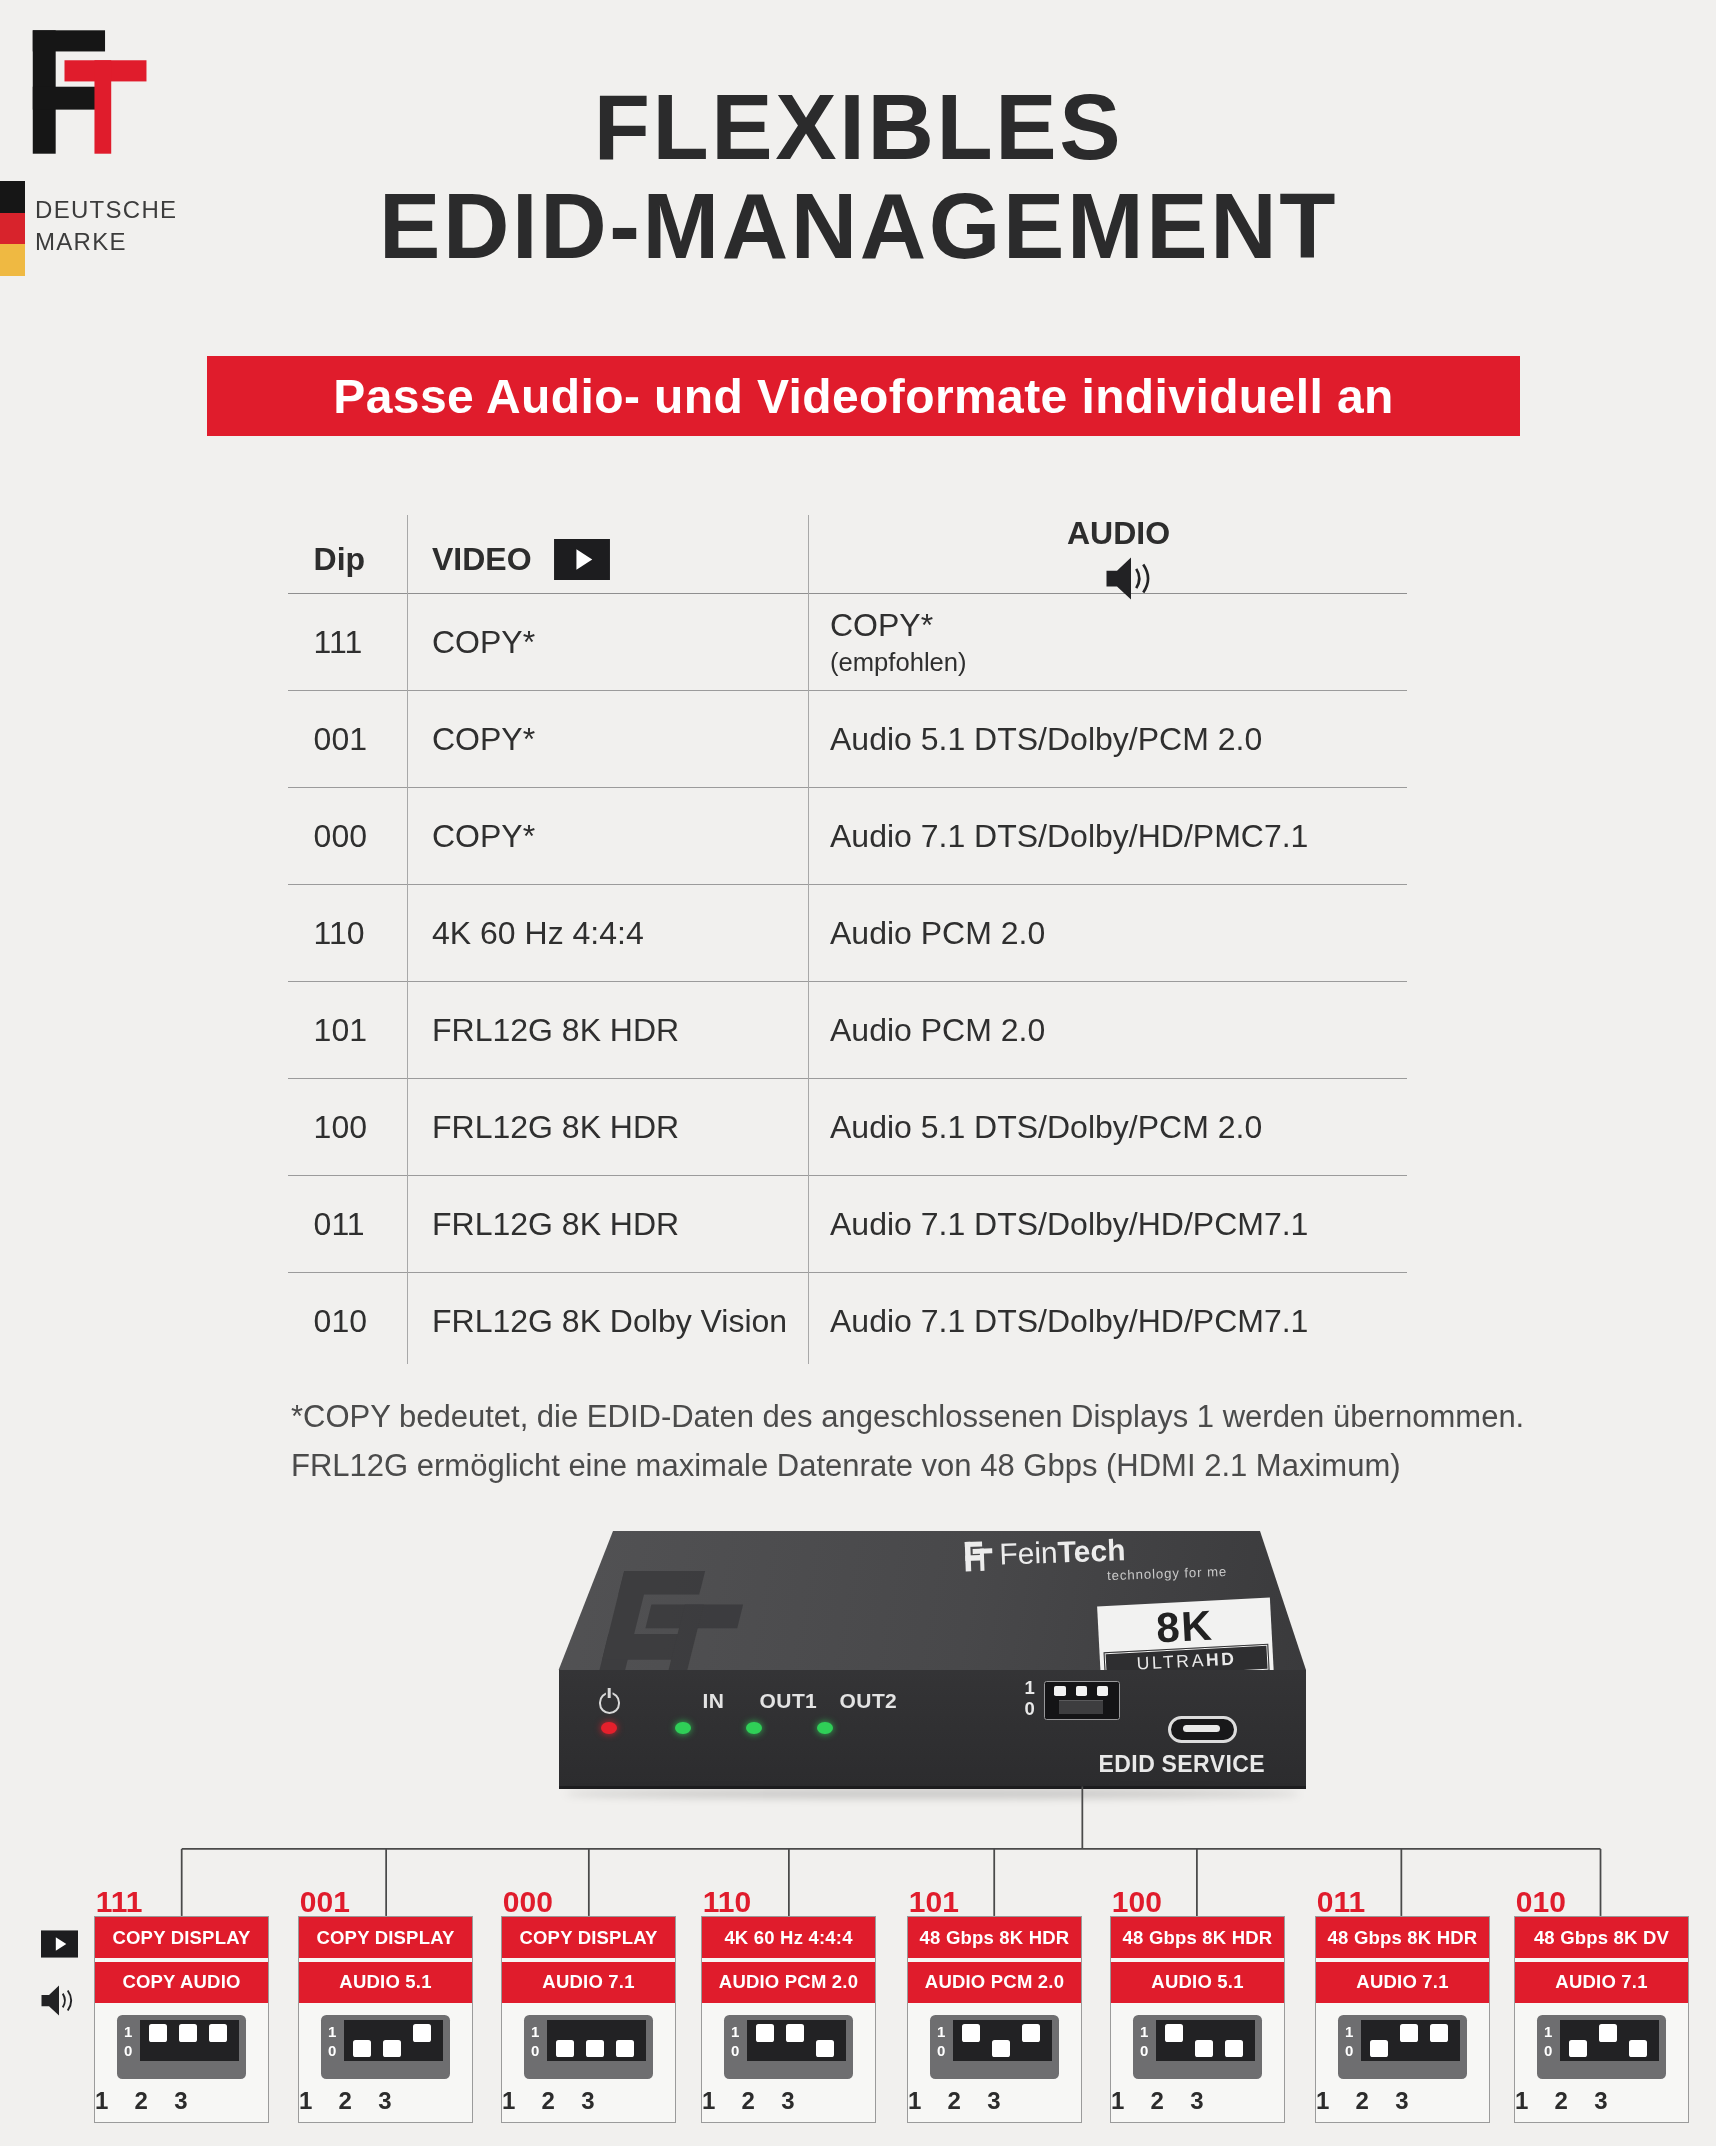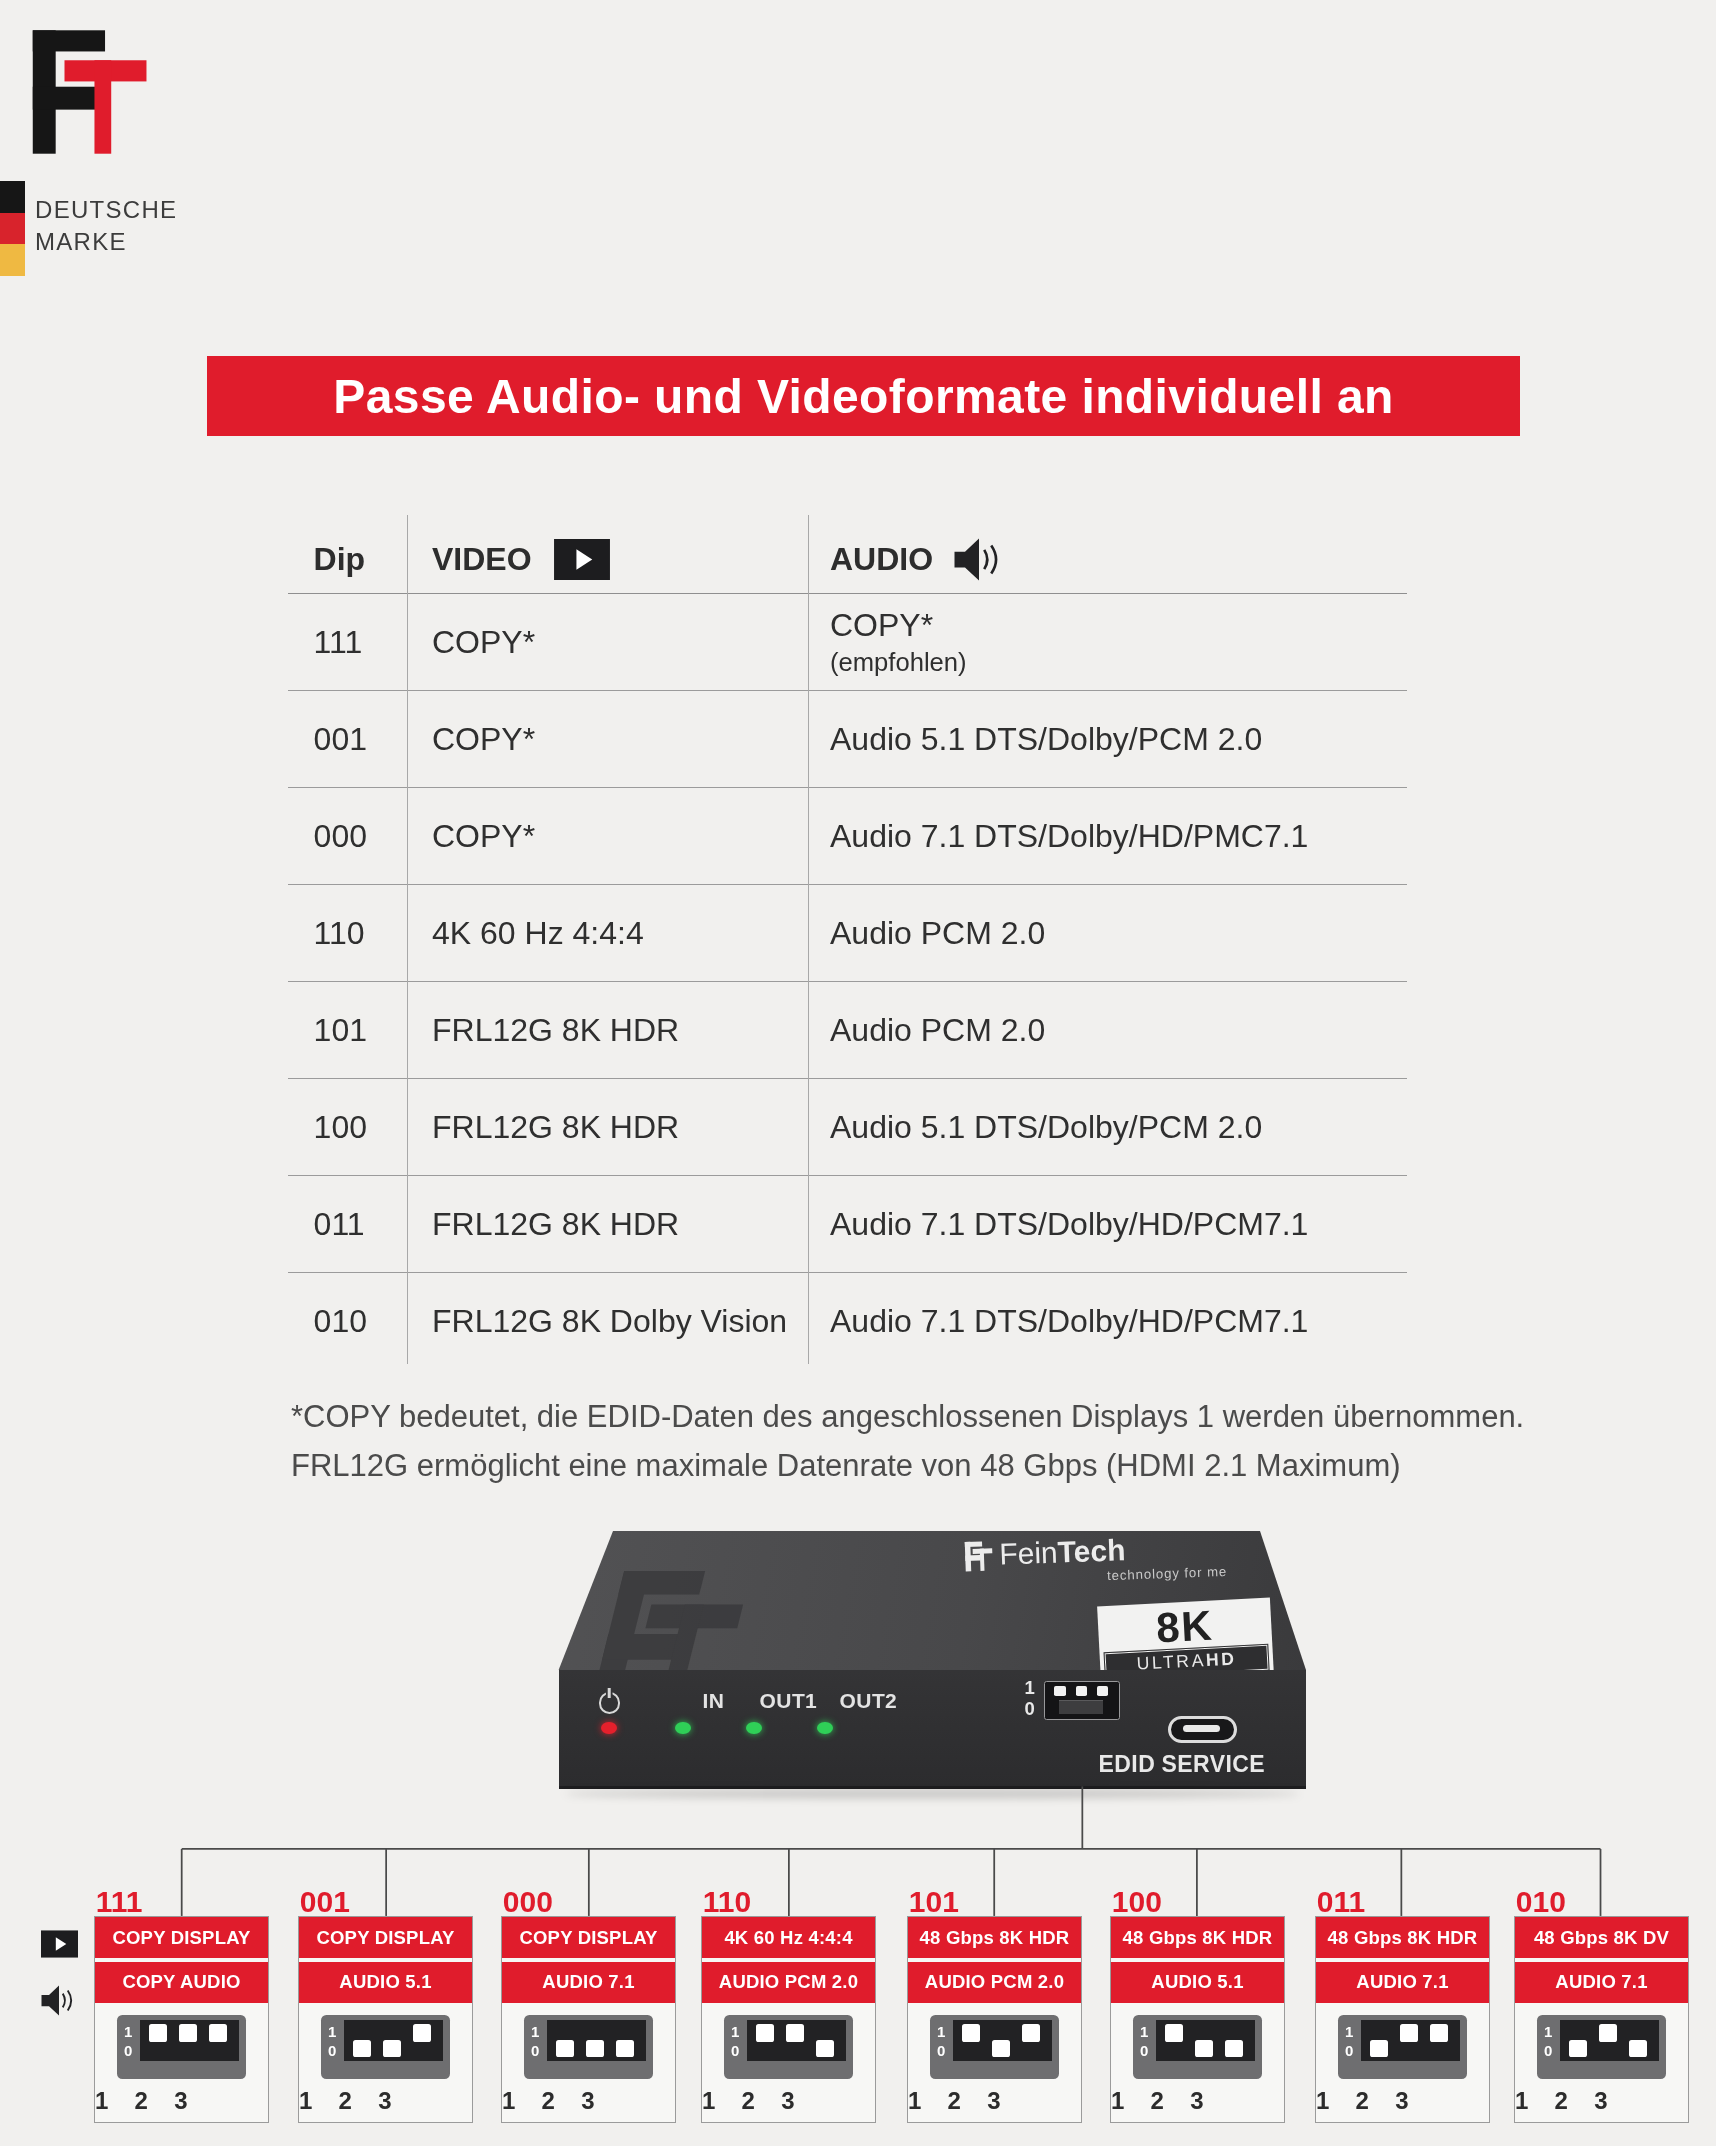--- a/index.html
+++ b/index.html
@@ -25,21 +25,21 @@
   
   .etable{position:absolute;left:288px;top:526px;width:1119px;}
   .vline{position:absolute;top:-10.6px;bottom:5.3px;width:0.9px;background:#a8a8a8;}
   .vline.v1{left:119px;}
   .vline.v2{left:520px;}
   .thead{display:flex;height:67px;align-items:center;border-bottom:1.8px solid #8f8f8f;font-weight:bold;font-size:32px;}
   .trow{display:flex;height:96px;align-items:center;border-bottom:1.8px solid #9b9b9b;font-size:32px;color:#2f2f2f;}
   .trow.last{border-bottom:none;}
   .c1{width:119px;padding-left:25.6px;box-sizing:border-box;flex-shrink:0;}
   .c2{width:401px;padding-left:25px;box-sizing:border-box;flex-shrink:0;display:flex;align-items:center;gap:21px;}
-  .c3{width:599px;padding-left:22px;box-sizing:border-box;flex-shrink:0;}
+  .c3{width:599px;padding-left:22px;box-sizing:border-box;flex-shrink:0;flex-direction:column;}
   .c3 .small{font-size:25.6px;margin-top:3.5px;}
   .hicon-play{width:58px;height:41px;}
   .hicon-speaker{width:49px;height:53px;margin-left:17.6px;}
   
   .footnote{position:absolute;left:291px;top:1392px;font-size:31px;line-height:49px;color:#4b4b4b;}
   
   .device{position:absolute;left:556px;top:1531px;width:750px;height:258px;}
   .dev-top{position:absolute;left:0;top:0;width:750px;height:139px;
     background:linear-gradient(100deg,#525254 0%,#48484a 55%,#3a3a3c 100%);
     clip-path:polygon(57px 0,704px 0,750px 139px,2.6px 139px);overflow:hidden;}
@@ -104,20 +104,24 @@
   <div class="de-flag">
     <span class="flag-black"></span>
       <span class="flag-red"></span>
       <span class="flag-gold"></span>
   </div>
   <div class="brand-text">
     <div>DEUTSCHE</div>
     <div>MARKE</div>
   </div>
 
+  <div class="title">
+    <div>FLEXIBLES</div>
+    <div>EDID-MANAGEMENT</div>
+  </div>
 
   <div class="banner">
     <div>Passe Audio- und Videoformate individuell an</div>
   </div>
 
   <div class="etable">
     <div class="vline v1"></div>
     <div class="vline v2"></div>
 
     <div class="thead">

